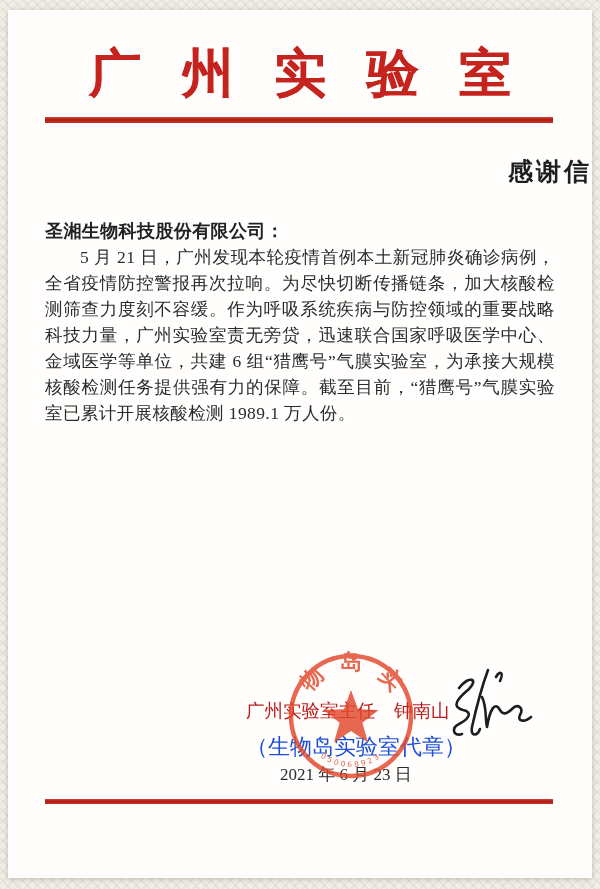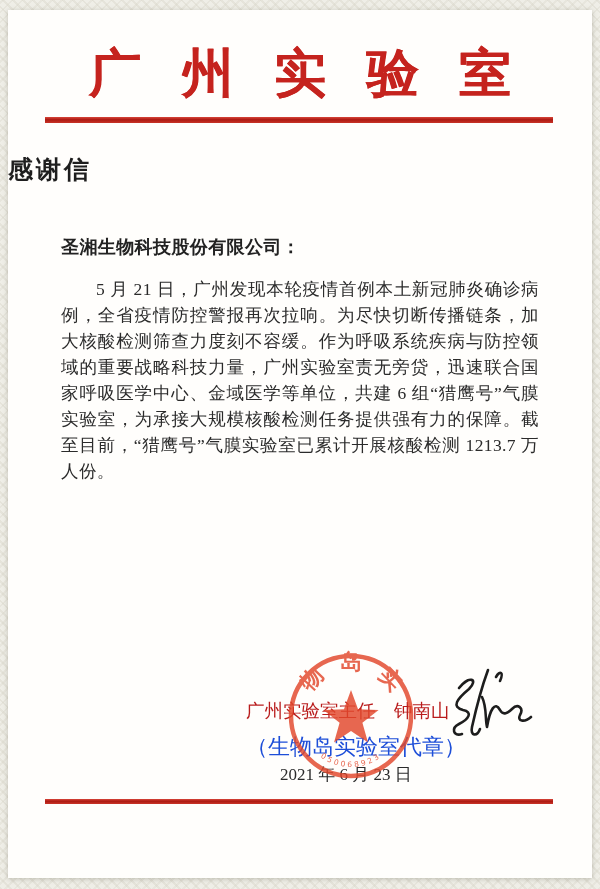--- a/index.html
+++ b/index.html
@@ -45,39 +45,38 @@
     width: 508px;
     height: 6px;
     background: linear-gradient(to bottom, #d8463a 0%, #ad1a12 45%, #c93428 100%);
   }
   .rule-top { top: 107px; }
   .rule-bottom { top: 789px; height: 5px; }
   .doc-title {
     position: absolute;
     top: 146px; left: 0; right: 0;
     margin: 0;
-    text-align: left;
+    text-align: right;
     font-size: 25px;
     line-height: 32px;
     font-weight: 700;
     letter-spacing: 3px;
     color: #1e1e1e;
-    font-family: Liberation Mono, monospace;
   }
   .body-text {
     position: absolute;
     top: 208px; left: 37px;
     width: 510px;
     font-size: 17.5px;
     line-height: 26px;
     letter-spacing: 0.4px;
     color: #2b2b2b;
     text-align: justify;
   }
-  .body-text p { margin: 16px; font-family: Liberation Serif, serif; }
+  .body-text p { margin: 0; font-family: Liberation Serif, serif; }
   .salutation {
     font-weight: 700;
     font-size: 18px;
     color: #222;
   }
   .para { text-indent: 2em; }
   .signer-line {
     position: absolute;
     left: 238px; top: 688px;
     font-size: 18.5px;
@@ -147,21 +146,21 @@
   <div class="page">
 
     <div class="masthead">广州实验室</div>
 
     <div class="rule rule-top"></div>
 
     <h1 class="doc-title">感谢信</h1>
 
     <div class="body-text">
       <p class="salutation">圣湘生物科技股份有限公司：</p>
-      <p class="para">5 月 21 日，广州发现本轮疫情首例本土新冠肺炎确诊病例，全省疫情防控警报再次拉响。为尽快切断传播链条，加大核酸检测筛查力度刻不容缓。作为呼吸系统疾病与防控领域的重要战略科技力量，广州实验室责无旁贷，迅速联合国家呼吸医学中心、金域医学等单位，共建 6 组“猎鹰号”气膜实验室，为承接大规模核酸检测任务提供强有力的保障。截至目前，“猎鹰号”气膜实验室已累计开展核酸检测 1213.7 万人份。</p>
+      <p class="para">5 月 21 日，广州发现本轮疫情首例本土新冠肺炎确诊病例，全省疫情防控警报再次拉响。为尽快切断传播链条，加大核酸检测筛查力度刻不容缓。作为呼吸系统疾病与防控领域的重要战略科技力量，广州实验室责无旁贷，迅速联合国家呼吸医学中心、金域医学等单位，共建 6 组“猎鹰号”气膜实验室，为承接大规模核酸检测任务提供强有力的保障。截至目前，“猎鹰号”气膜实验室已累计开展核酸检测 1989.1 万人份。</p>
     </div>
 
     <div class="signer-line">广州实验室主任　钟南山</div>
 
     <div class="agent-line">（生物岛实验室代章）</div>
 
     <div class="date-line">2021 年 6 月 23 日</div>
 
     <svg class="seal" viewBox="0 0 134 134">
       <circle class="seal-ring" cx="67" cy="67" r="60"></circle>

